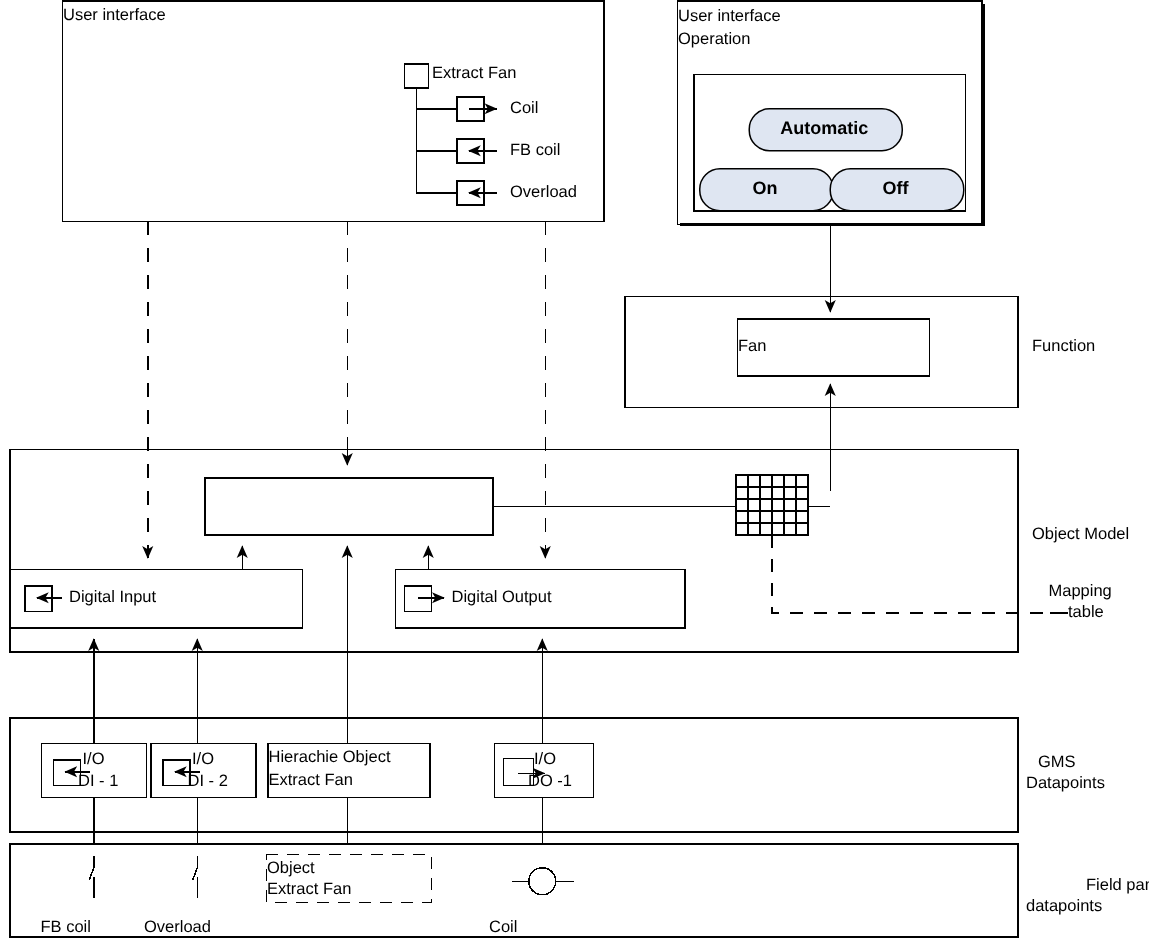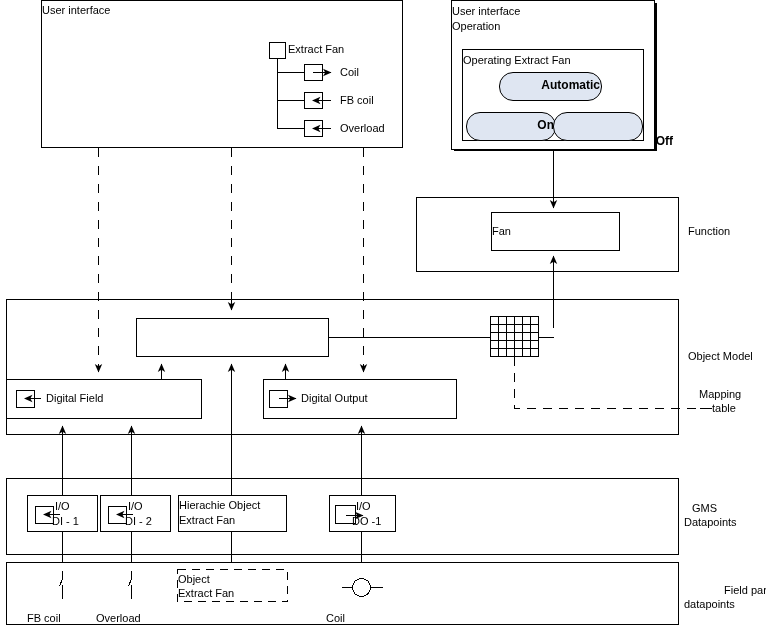--- a/index.html
+++ b/index.html
@@ -4,21 +4,21 @@
 <style>
   html,body{margin:0;padding:0;background:#ffffff;}
   body{width:766px;height:629px;overflow:hidden;
        font-family:"Liberation Sans","DejaVu Sans",sans-serif;}
   #stage{position:relative;width:766px;height:629px;}
   svg{position:absolute;left:0;top:0;width:766px;height:629px;}
   .lbl{position:absolute;font-size:11px;color:#000;white-space:pre;
        text-align:left;line-height:13px;}
   .lbl.l{text-align:left;}
   .btn-txt{position:absolute;font-size:12px;font-weight:bold;color:#000;
-           text-align:right;line-height:14px;}
+           text-align:center;line-height:14px;}
 </style>
 </head>
 <body>
 
 <div id="stage">
 
   <svg viewBox="0 0 766 629">
     <defs>
       <marker id="arrH" markerWidth="9" markerHeight="9" refX="8" refY="4.5" orient="auto" markerUnits="userSpaceOnUse">
         <path d="M0,0.8 L8.5,4.5 L0,8.2 L2.2,4.5 Z" fill="#000"></path>
@@ -137,37 +137,36 @@
   <div class="lbl" style="left:42px;top:4px;width:360px;">User interface</div>
 
   <div class="lbl l" style="left:288px;top:43px;">Extract Fan</div>
   <div class="lbl l" style="left:340px;top:66px;">Coil</div>
   <div class="lbl l" style="left:340px;top:94px;">FB coil</div>
   <div class="lbl l" style="left:340px;top:122px;">Overload</div>
 
   <div class="lbl" style="left:452px;top:5px;width:202px;">User interface</div>
   <div class="lbl" style="left:452px;top:20px;width:202px;">Operation</div>
 
-  <div class="lbl" style="left:463px;top:54px;width:180px;">Operating Extract Fan</div>
 
   <div style="position:absolute;left:499px;top:72px;width:101px;height:27px;
               border:1px solid #000;border-radius:14px;background:#dfe6f2;"></div>
   <div class="btn-txt" style="left:499px;top:78px;width:101px;">Automatic</div>
 
   <div style="position:absolute;left:466px;top:112px;width:88px;height:27px;
               border:1px solid #000;border-radius:14px;background:#dfe6f2;"></div>
   <div class="btn-txt" style="left:466px;top:118px;width:88px;">On</div>
 
   <div style="position:absolute;left:553px;top:112px;width:88px;height:27px;
               border:1px solid #000;border-radius:14px;background:#dfe6f2;"></div>
-  <div class="btn-txt" style="left:553px;top:134px;width:88px;margin-left:32px;">Off</div>
+  <div class="btn-txt" style="left:553px;top:118px;width:88px;">Off</div>
 
   <div class="lbl" style="left:492px;top:225px;width:127px;">Fan</div>
 
-  <div class="lbl l" style="left:46px;top:392px;">Digital Field</div>
+  <div class="lbl l" style="left:46px;top:392px;">Digital Input</div>
   <div class="lbl l" style="left:301px;top:392px;">Digital Output</div>
 
   <div class="lbl" style="left:55px;top:500px;width:40px;">I/O</div>
   <div class="lbl" style="left:52px;top:515px;width:44px;">DI - 1</div>
   <div class="lbl" style="left:128px;top:500px;width:40px;">I/O</div>
   <div class="lbl" style="left:125px;top:515px;width:44px;">DI - 2</div>
   <div class="lbl" style="left:179px;top:499px;width:107px;">Hierachie Object</div>
   <div class="lbl" style="left:179px;top:514px;width:107px;">Extract Fan</div>
   <div class="lbl" style="left:356px;top:500px;width:38px;">I/O</div>
   <div class="lbl" style="left:352px;top:515px;width:44px;">DO -1</div>

